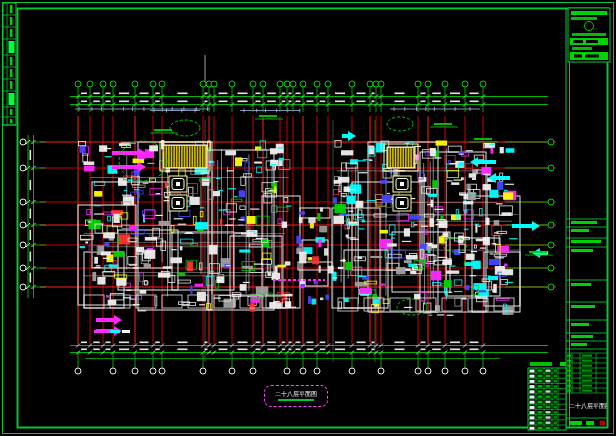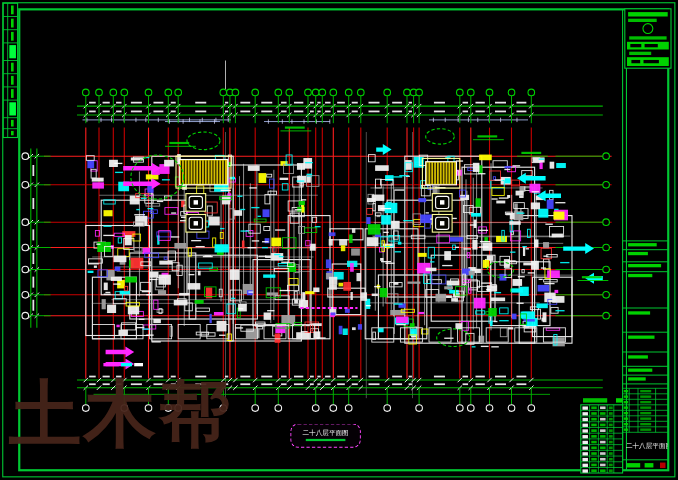--- a/index.html
+++ b/index.html
@@ -1415,21 +1415,20 @@
         <rect x="553.5" y="421.4999999999999" width="3.5" height="2.4" fill="#00d200" opacity="0.7"></rect>
         <rect x="529.5" y="426.6999999999999" width="5" height="3" fill="#f0f0f0"></rect>
         <rect x="537.5" y="426.6999999999999" width="5" height="2.4" fill="#00d200" opacity="0.85"></rect>
         <rect x="545.5" y="426.6999999999999" width="5" height="2.4" fill="#00d200" opacity="0.85"></rect>
         <rect x="553.5" y="426.6999999999999" width="3.5" height="2.4" fill="#00d200" opacity="0.7"></rect>
         <rect x="560" y="362" width="6" height="4" fill="#00d200"></rect>
         <rect x="530" y="362" width="22" height="4" fill="#00d200" opacity="0.9"></rect>
       </g>
     </svg>
 
-  <div class="wm-brand">土木帮</div>
 
   <div class="floor-label">
     <span class="txt">二十八层平面图</span>
     <span class="ul"></span>
   </div>
 
   <div class="tb-title">二十八层平面图</div>
 </div>
 
 </body></html>

